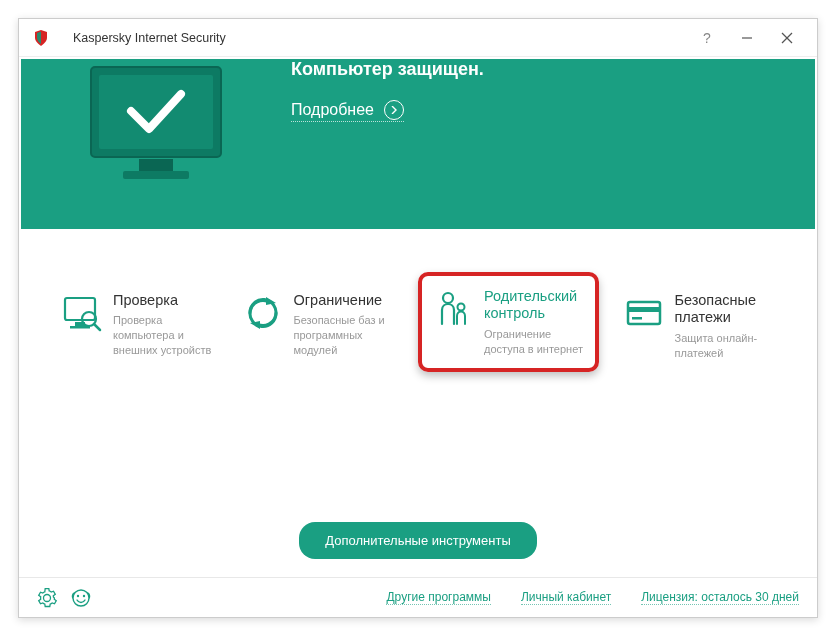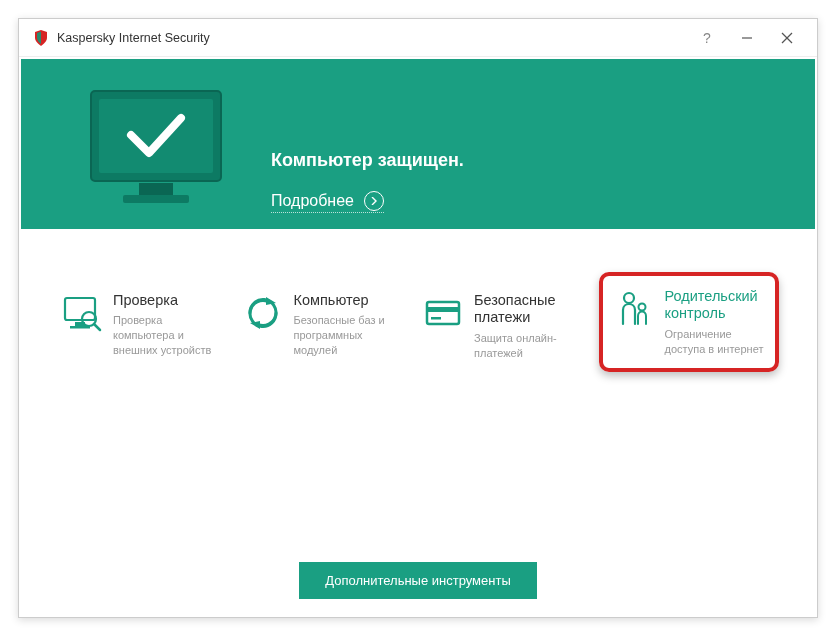--- a/index.html
+++ b/index.html
@@ -28,40 +28,42 @@
     border-bottom: 1px solid #eee;
   }
   .app-icon {
     width: 16px; height: 16px;
     margin-right: 8px;
   }
   .app-title {
     font-size: 12.5px;
     color: #333;
     flex: 1;
+    margin-left: 16px;
   }
   .win-ctrl {
     width: 40px; height: 38px;
     display: flex;
     align-items: center;
     justify-content: center;
     color: #555;
     font-size: 15px;
     cursor: pointer;
   }
   .win-ctrl svg { display: block; }
 
   .banner {
     background: #1a9f82;
     height: 170px;
     display: flex;
-    align-items: flex-end;
-    padding: 16px 40px;
+    align-items: flex-start;
+    padding: 0 40px;
     color: #fff;
     margin: 2px;
+    gap: 20px;
   }
   .monitor-wrap {
     width: 190px;
     display: flex;
     justify-content: center;
   }
   .banner-text { margin-left: 20px; }
   .banner-title {
     font-size: 18px;
     font-weight: 600;
@@ -131,21 +133,21 @@
   .more-tools {
     text-align: center;
     padding: 12px 0 18px 0;
   }
   .more-btn {
     display: inline-block;
     background: #1a9f82;
     color: #fff;
     font-size: 13px;
     padding: 11px 26px;
-    border-radius: 0;
+    border-radius: 16px;
     cursor: pointer;
     border: none;
   }
 
   .footer {
     height: 40px;
     border-top: 1px solid #e8e8e8;
     display: flex;
     align-items: center;
     padding: 0 18px;
@@ -236,50 +238,67 @@
     </div>
 
     <div class="tile">
       <svg class="tile-icon" viewBox="0 0 42 42">
         <path d="M 34 21 A 13 13 0 1 1 26 9.5" fill="none" stroke="#1a9f82" stroke-width="3" stroke-linecap="round"></path>
         <path d="M 8 21 A 13 13 0 1 1 16 32.5" fill="none" stroke="#1a9f82" stroke-width="3" stroke-linecap="round"></path>
         <polygon points="24,5 34,11 24,13" fill="#1a9f82"></polygon>
         <polygon points="18,37 8,31 18,29" fill="#1a9f82"></polygon>
       </svg>
       <div>
-        <div class="tile-title">Компьютер</div>
+        <div class="tile-title">Ограничение</div>
         <div class="tile-desc">Безопасные баз и программных модулей</div>
-      </div>
-    </div>
-
-    <div class="tile">
-      <svg class="tile-icon" viewBox="0 0 42 42">
-        <rect x="5" y="10" width="32" height="22" rx="2" fill="none" stroke="#1a9f82" stroke-width="2.5"></rect>
-        <rect x="5" y="15" width="32" height="5" fill="#1a9f82"></rect>
-        <rect x="9" y="25" width="10" height="2.5" fill="#1a9f82"></rect>
-      </svg>
-      <div>
-        <div class="tile-title">Безопасные платежи</div>
-        <div class="tile-desc">Защита онлайн-платежей</div>
       </div>
     </div>
 
     <div class="tile highlighted">
       <svg class="tile-icon" viewBox="0 0 42 42">
         <circle cx="16" cy="10" r="5" fill="none" stroke="#1a9f82" stroke-width="2.2"></circle>
         <path d="M10 36 V22 C10 18 13 16 16 16 C19 16 22 18 22 22 V36" fill="none" stroke="#1a9f82" stroke-width="2.2" stroke-linecap="round"></path>
         <circle cx="29" cy="19" r="3.5" fill="none" stroke="#1a9f82" stroke-width="2"></circle>
         <path d="M25 36 V28 C25 25 27 23.5 29 23.5 C31 23.5 33 25 33 28 V36" fill="none" stroke="#1a9f82" stroke-width="2" stroke-linecap="round"></path>
       </svg>
       <div>
         <div class="tile-title">Родительский контроль</div>
         <div class="tile-desc">Ограничение доступа в интернет</div>
       </div>
     </div>
 
+    <div class="tile">
+      <svg class="tile-icon" viewBox="0 0 42 42">
+        <rect x="5" y="10" width="32" height="22" rx="2" fill="none" stroke="#1a9f82" stroke-width="2.5"></rect>
+        <rect x="5" y="15" width="32" height="5" fill="#1a9f82"></rect>
+        <rect x="9" y="25" width="10" height="2.5" fill="#1a9f82"></rect>
+      </svg>
+      <div>
+        <div class="tile-title">Безопасные платежи</div>
+        <div class="tile-desc">Защита онлайн-платежей</div>
+      </div>
+    </div>
+
   </div>
 
   <div class="more-tools">
     <button class="more-btn">Дополнительные инструменты</button>
   </div>
 
+  <div class="footer">
+    <svg class="footer-icon" viewBox="0 0 20 20">
+      <path d="M10 6.5a3.5 3.5 0 100 7 3.5 3.5 0 000-7zm7.4 3.5c0 .4 0 .8-.1 1.2l2 1.5-1.8 3.1-2.3-.8c-.6.5-1.3.9-2 1.1l-.4 2.4H8.2l-.4-2.4c-.7-.2-1.4-.6-2-1.1l-2.3.8-1.8-3.1 2-1.5c-.1-.4-.1-.8-.1-1.2s0-.8.1-1.2l-2-1.5 1.8-3.1 2.3.8c.6-.5 1.3-.9 2-1.1L8.2.5h3.6l.4 2.4c.7.2 1.4.6 2 1.1l2.3-.8 1.8 3.1-2 1.5c.1.4.1.8.1 1.2z" fill="none" stroke="#1a9f82" stroke-width="1.3"></path>
+    </svg>
+    <svg class="footer-icon" viewBox="0 0 20 20">
+      <circle cx="10" cy="10" r="8" fill="none" stroke="#1a9f82" stroke-width="1.4"></circle>
+      <circle cx="7" cy="8" r="1.2" fill="#1a9f82"></circle>
+      <circle cx="13" cy="8" r="1.2" fill="#1a9f82"></circle>
+      <path d="M6 12c1 1.8 3 2.5 4 2.5s3-.7 4-2.5" fill="none" stroke="#1a9f82" stroke-width="1.4" stroke-linecap="round"></path>
+      <path d="M2 10c-1 0-1-5 2-5M18 10c1 0 1-5-2-5" fill="none" stroke="#1a9f82" stroke-width="1.3"></path>
+    </svg>
+    <div class="footer-links">
+      <a class="footer-link">Другие программы</a>
+      <a class="footer-link">Личный кабинет</a>
+      <a class="footer-link">Лицензия: осталось 30 дней</a>
+    </div>
+  </div>
 
 </div>
 
 </body></html>

